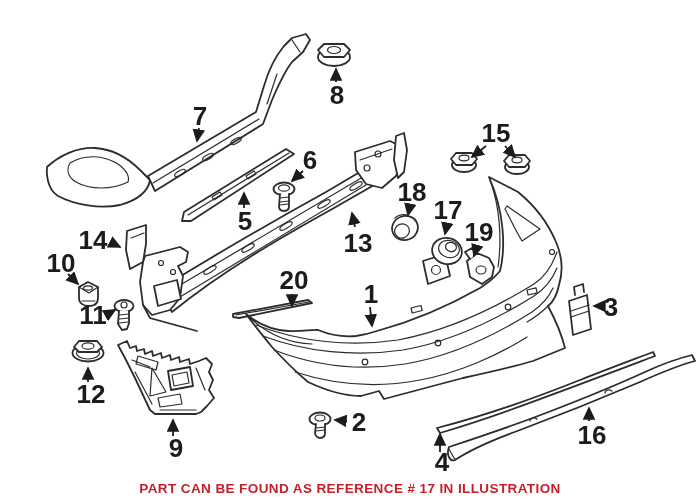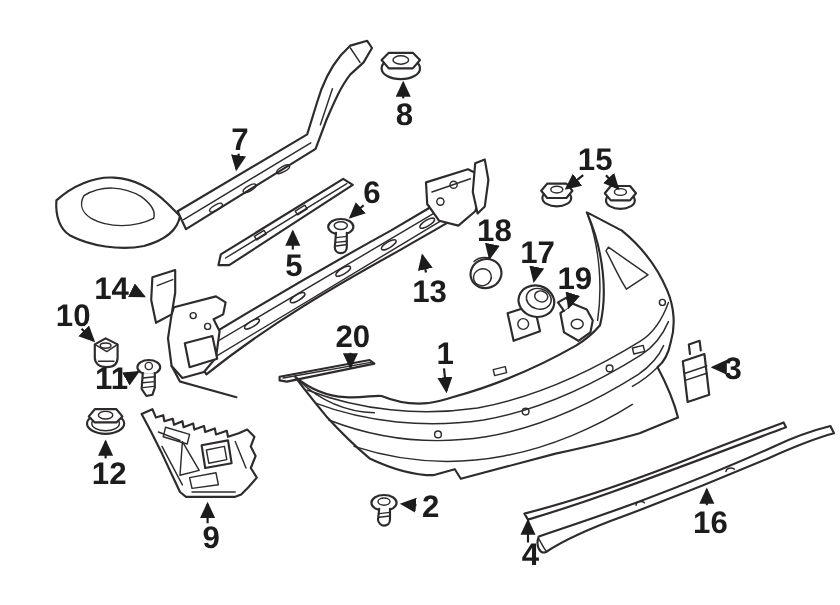--- a/index.html
+++ b/index.html
@@ -257,13 +257,14 @@
   <g>
     <line class="cl" x1="477" y1="246" x2="474" y2="256" marker-end="url(#ah)"></line>
     <text class="num" x="479" y="241">19</text>
   </g>
   <g>
     <line class="cl" x1="292" y1="294" x2="292" y2="306" marker-end="url(#ah)"></line>
     <text class="num" x="294" y="289">20</text>
   </g>
 </svg>
 
+<div class="footer">PART CAN BE FOUND AS REFERENCE # 17 IN ILLUSTRATION</div>
 </div>
 
 </body></html>

